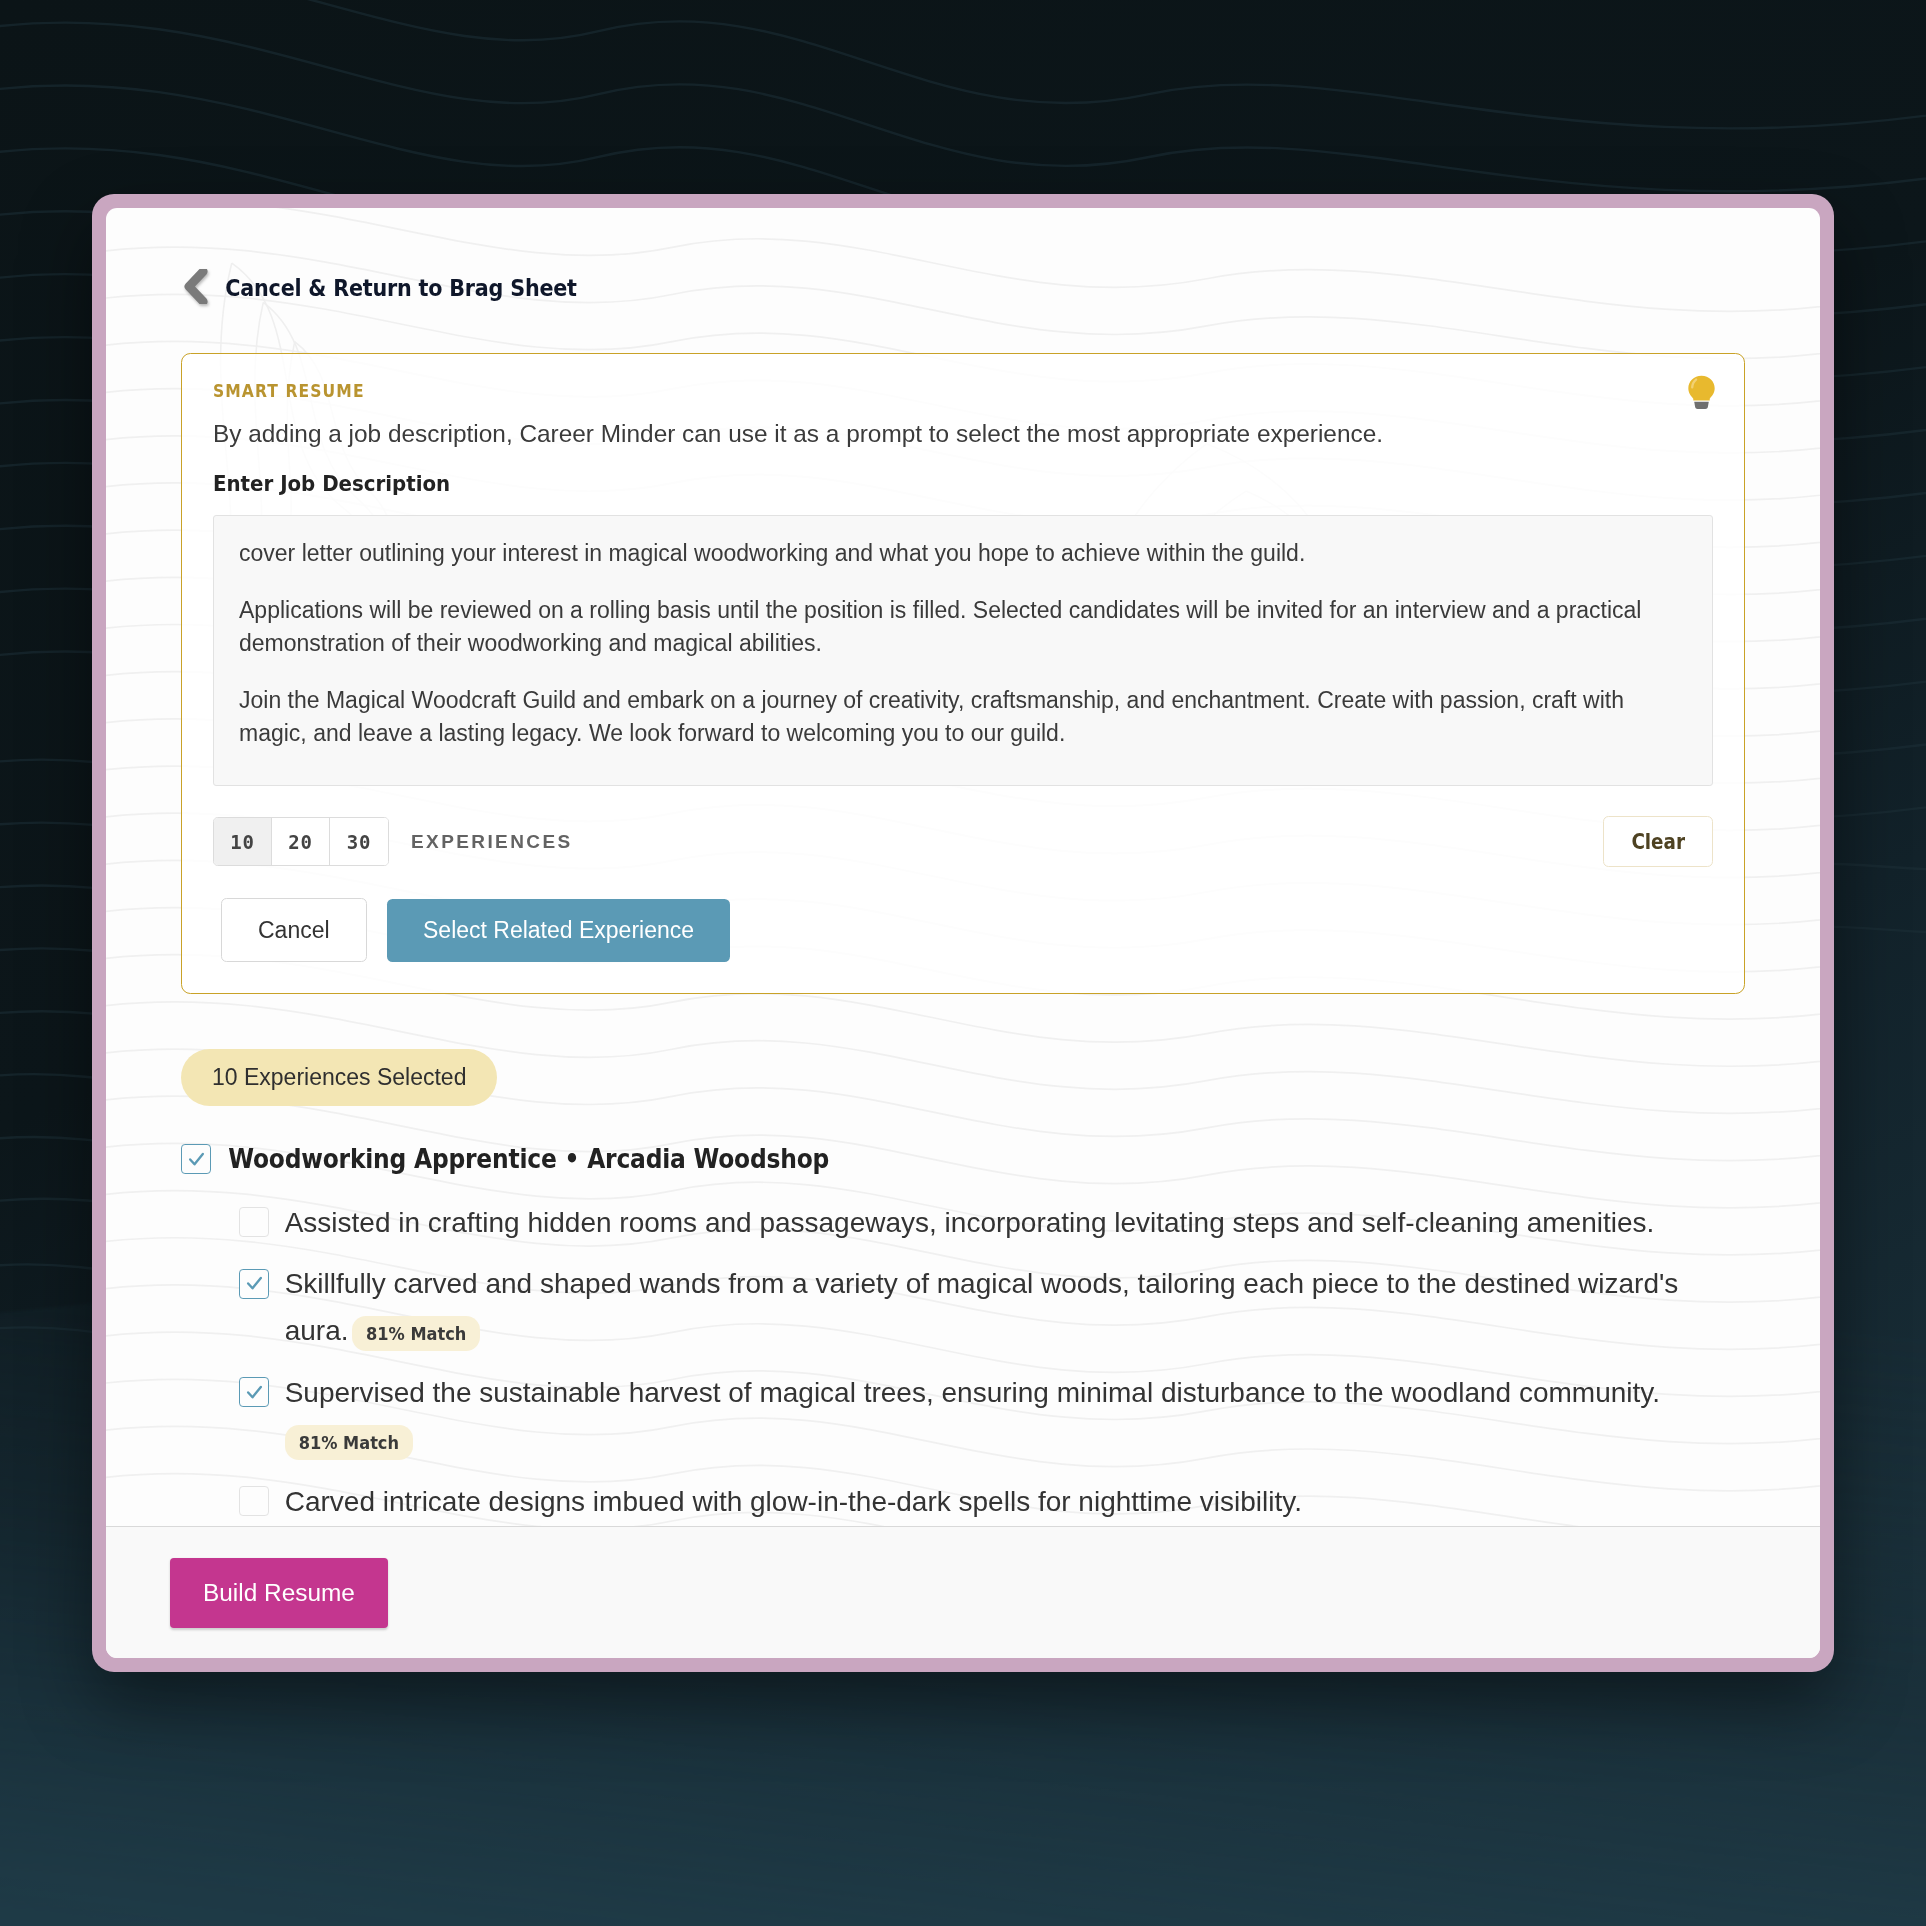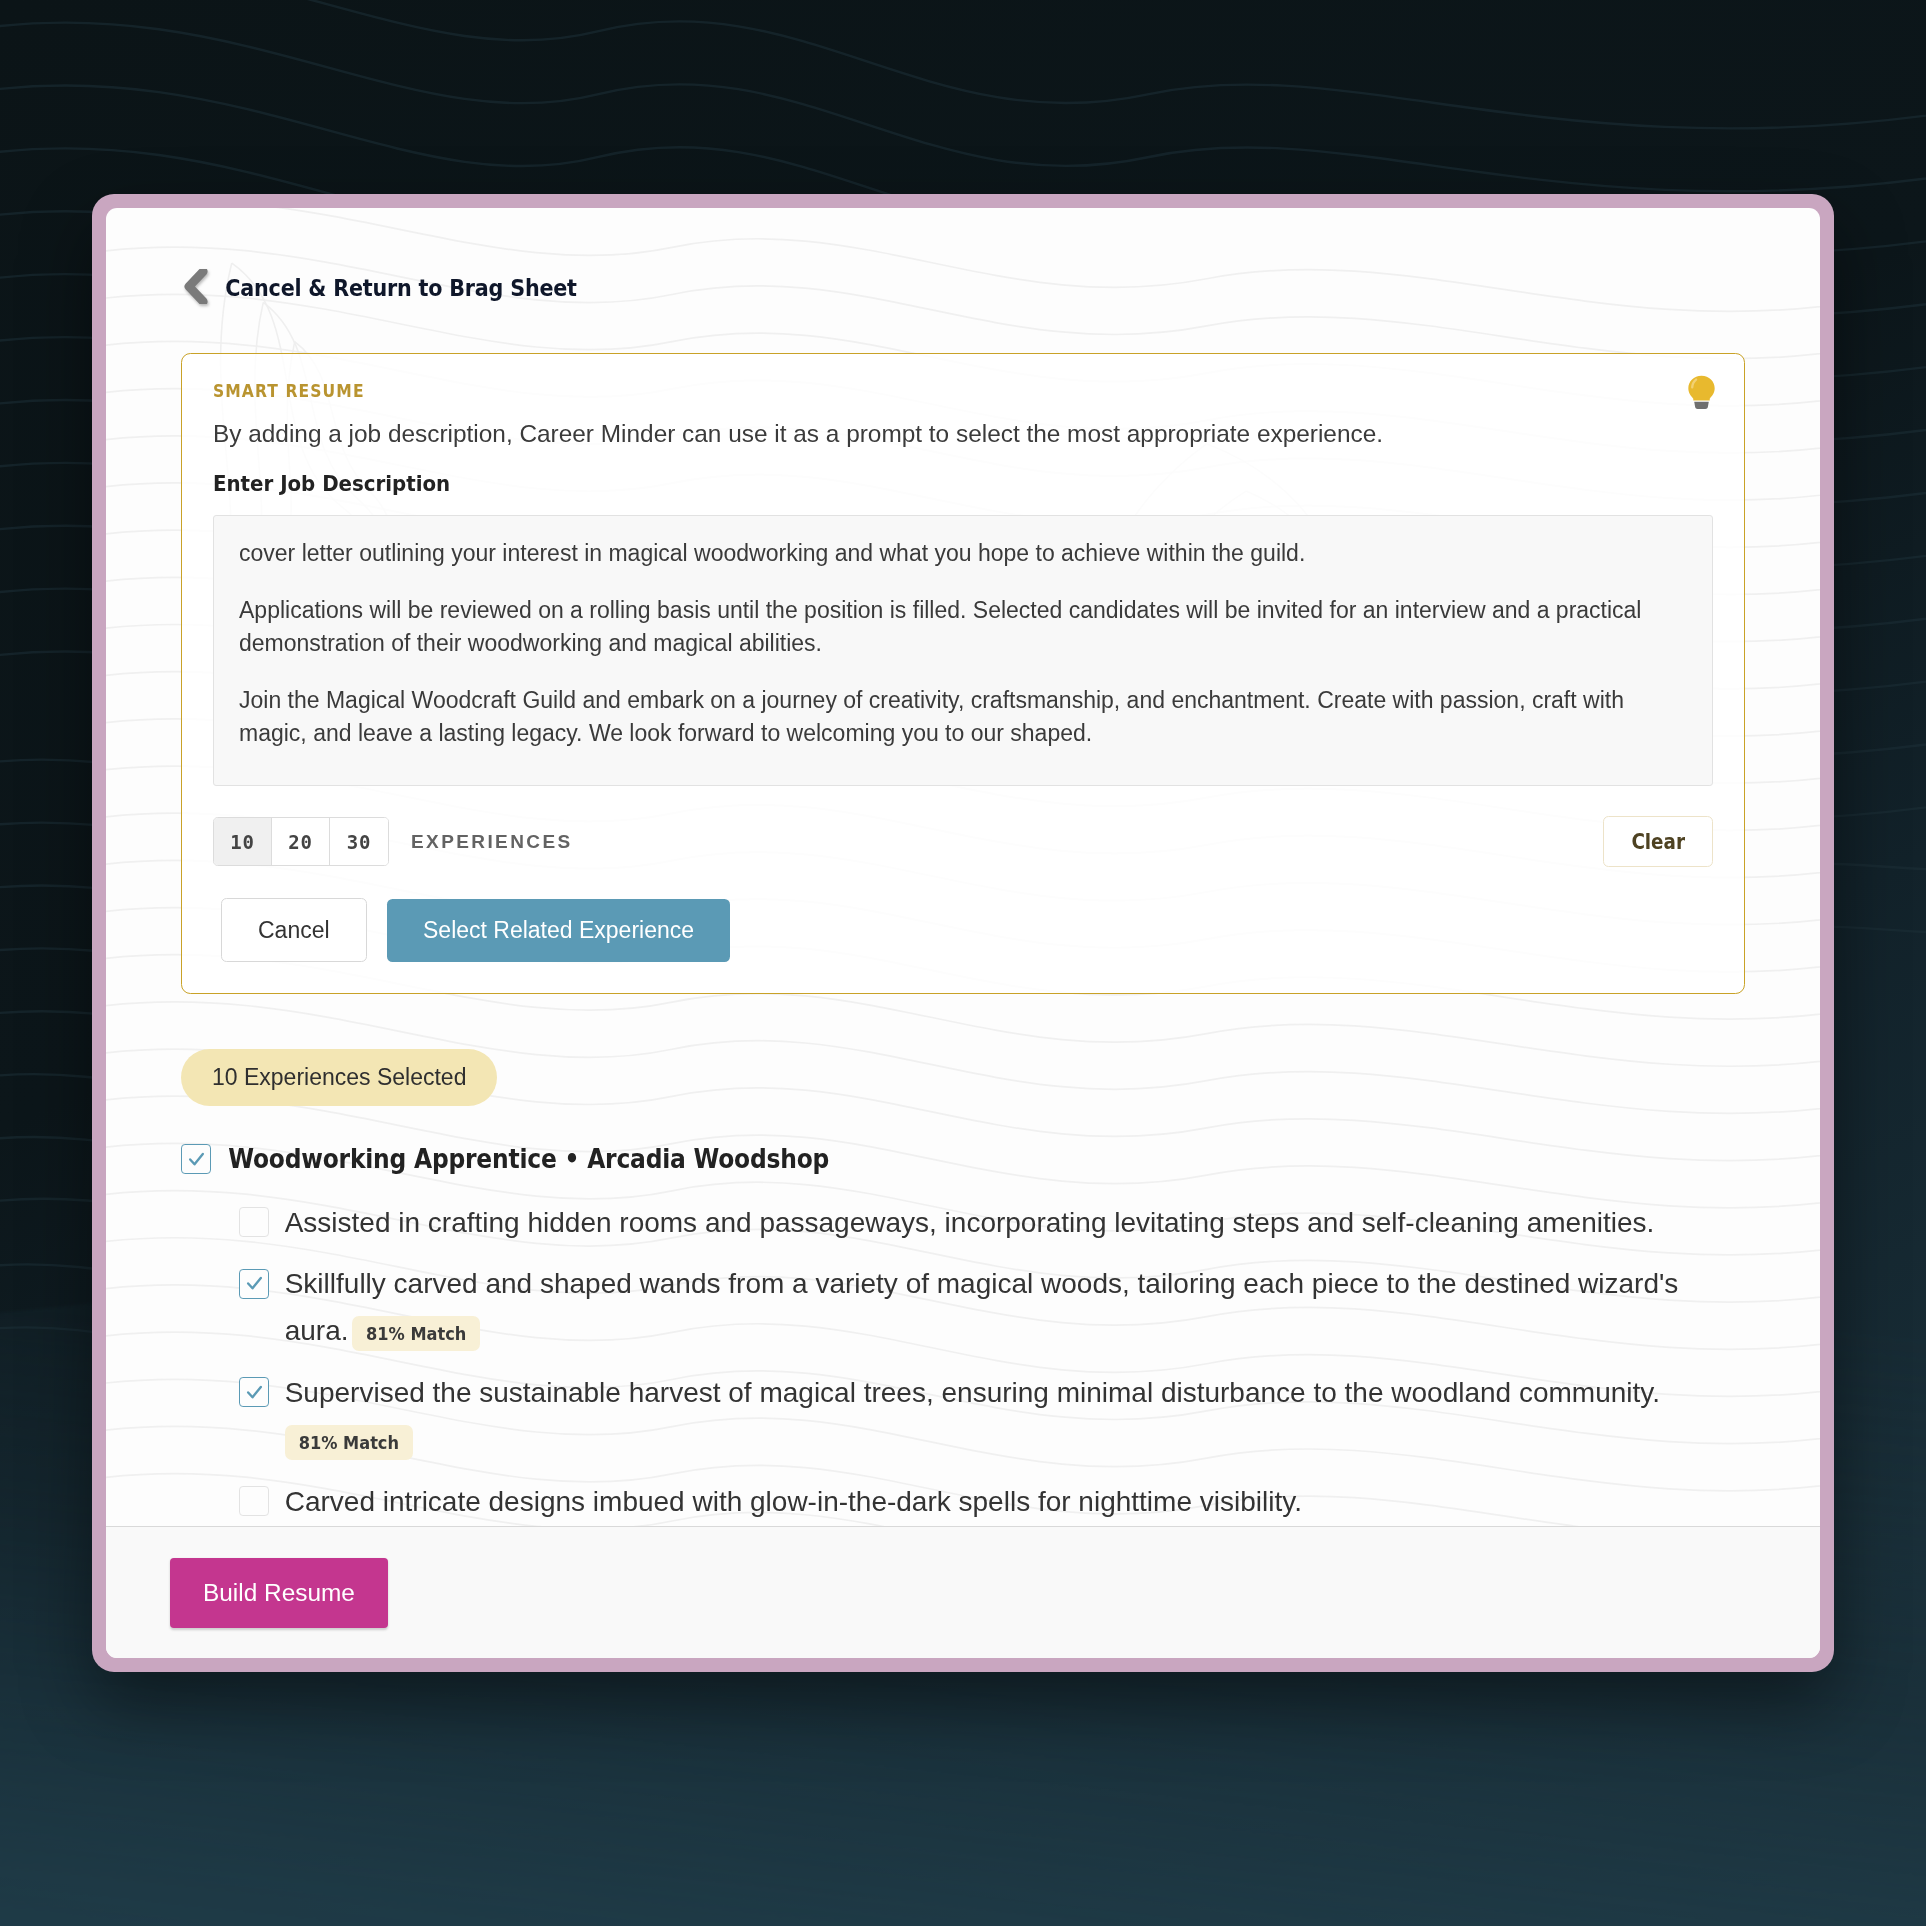--- a/index.html
+++ b/index.html
@@ -290,21 +290,21 @@
   .exp-body { flex: 1 1 auto; }
   .exp-text {
     font-size: 28px;
     line-height: 1.35;
     color: #333;
   }
   .match-badge {
     display: inline-block;
     margin-top: 12.6px;
     background: #f8f0d6;
-    border-radius: 7px;
+    border-radius: 14px;
     padding: 7px 14px;
     font-family: "DejaVu Sans Condensed", "Liberation Sans Narrow", "Liberation Sans", sans-serif;
     font-stretch: condensed;
     font-weight: 700;
     font-size: 18px;
     color: #3a3a3a;
   }
 
   
   #footer-bar {
@@ -437,21 +437,21 @@
           </svg>
         </span>
 
         <div id="smart-resume-desc">By adding a job description, Career Minder can use it as a prompt to select the most appropriate experience.</div>
 
         <div id="jd-label">Enter Job Description</div>
 
         <div id="jd-textarea" contenteditable="true" spellcheck="false" style="">
           <p>cover letter outlining your interest in magical woodworking and what you hope to achieve within the guild.</p>
           <p>Applications will be reviewed on a rolling basis until the position is filled. Selected candidates will be invited for an interview and a practical demonstration of their woodworking and magical abilities.</p>
-          <p>Join the Magical Woodcraft Guild and embark on a journey of creativity, craftsmanship, and enchantment. Create with passion, craft with magic, and leave a lasting legacy. We look forward to welcoming you to our shaped.</p>
+          <p>Join the Magical Woodcraft Guild and embark on a journey of creativity, craftsmanship, and enchantment. Create with passion, craft with magic, and leave a lasting legacy. We look forward to welcoming you to our guild.</p>
         </div>
 
         <div id="count-row">
           <div id="count-group">
             <button class="count-btn active">10</button>
             <button class="count-btn">20</button>
             <button class="count-btn">30</button>
           </div>
           <span id="count-unit">EXPERIENCES</span>
           <button id="clear-btn">Clear</button>

